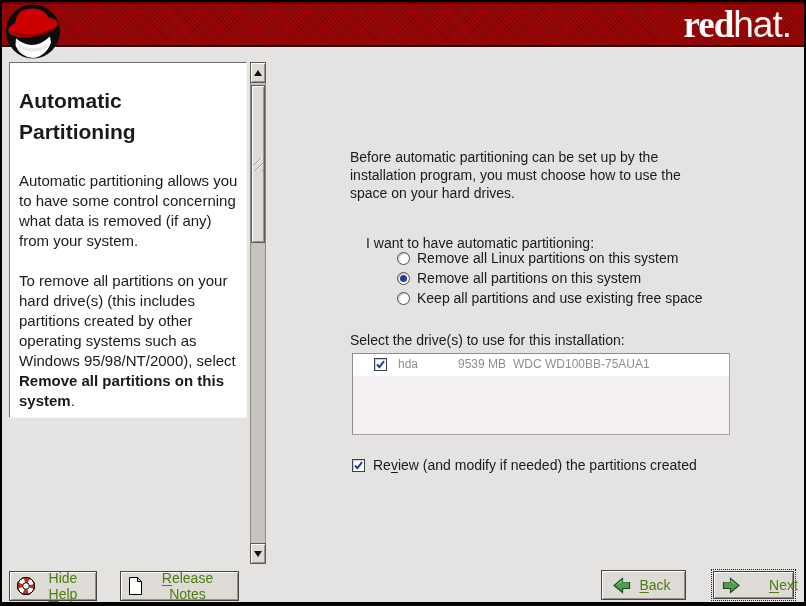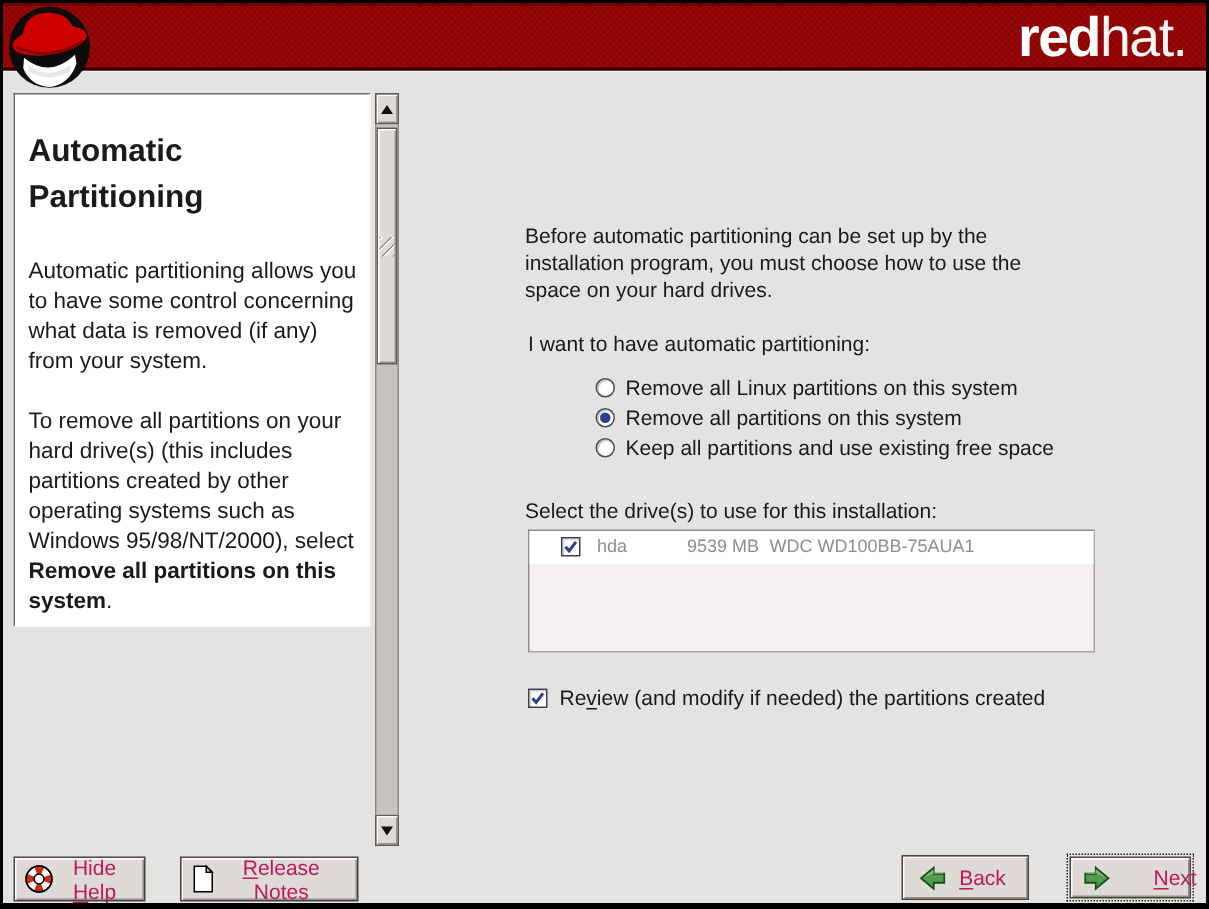--- a/index.html
+++ b/index.html
@@ -18,21 +18,21 @@
       repeating-linear-gradient(45deg, rgba(0,0,0,.10) 0 1px, transparent 1px 3px),
       repeating-linear-gradient(-45deg, rgba(0,0,0,.10) 0 1px, transparent 1px 3px);
     border-bottom:2px solid #2e0000;
     box-shadow: inset 0 2px 0 rgba(0,0,0,.25), 0 1px 0 #f2f1ef;
   }
   .logo { position:absolute; top:1px; left:3px; width:56px; height:57px; z-index:5; }
   .brand {
     position:absolute; top:2px; right:13px; height:41px; line-height:41px;
     color:#fff; font-size:37px; letter-spacing:-1px; white-space:nowrap;
   }
-  .brand .b { font-weight:bold; }
+  .brand .b { font-weight:bold;font-family:Liberation Serif, serif; }
   .brand .l { font-weight:normal; opacity:.96; }
   
   .help-panel {
     position:absolute; left:7px; top:60px; width:238px; height:356px;
     background:#fff; border:1px solid #6e6e6e;
     border-right-color:#fafafa; border-bottom-color:#fafafa;
     padding:22px 8px 0 9px; overflow:hidden;
   }
   .help-title { font-size:21px; font-weight:bold; line-height:31px; width:185px; margin:0 0 24px 0; }
   .help-panel p { font-size:15px; line-height:20px; margin:0 0 20px 0; }
@@ -54,21 +54,21 @@
     background:#dedbd6; border:1px solid #5e5b57;
     box-shadow: inset 1px 1px 0 #fff, inset -1px -1px 0 #98958f;
     display:flex; align-items:center; justify-content:center;
   }
   .grip { width:10px; height:13px;
     background:
       repeating-linear-gradient(135deg, #9a9790 0 1px, rgba(255,255,255,.9) 1px 2px, transparent 2px 5px);
   }
   
   .intro { position:absolute; left:348px; top:146px; width:346px; font-size:14px; line-height:18px; margin:0; }
-  .prompt { position:absolute; left:348px; top:217px; font-size:14px; margin:2px; }
+  .prompt { position:absolute; left:348px; top:217px; font-size:14px; margin:16px; }
   .radio-group { position:absolute; left:395px; top:246px; }
   .radio-row { display:flex; align-items:center; height:20px; cursor:default; }
   .radio {
     width:13px; height:13px; border-radius:50%; background:#fff;
     border:1px solid #4c4c4c; box-shadow: inset 1px 1px 1px rgba(0,0,0,.25);
     margin-right:7px; flex:none;
   }
   .radio-row.selected .radio { display:flex; align-items:center; justify-content:center; }
   .radio-row.selected .radio::after { content:""; width:7px; height:7px; border-radius:50%; background:#27408f; }
   .radio-label { font-size:14px; }
@@ -90,21 +90,21 @@
   .cell-model { left:160px; }
   .review-row { position:absolute; left:350px; top:455px; display:flex; align-items:center; }
   .review-row .checkbox { margin-right:8px; }
   .review-label { font-size:14px; }
   .mn { text-decoration:underline; text-underline-offset:2px; }
   
   .btn {
     position:absolute; height:30px; background:#dedbd6;
     border:1px solid #49463f;
     box-shadow: inset 1px 1px 0 #fff, inset -1px -1px 0 #928f89;
-    display:flex; align-items:center; font-size:14px; color:#be185d;
+    display:flex; align-items:center; font-size:14px; color:#4d7c0f;
     font-family:"Liberation Sans", sans-serif; padding:0 6px; cursor:default;
   }
   .btn-hide-help { left:7px; top:569px; width:88px; }
   .btn-release-notes { left:118px; top:569px; width:119px;justify-content:space-between; }
   .btn-back { left:599px; top:568px; width:85px; justify-content:flex-start; padding-left:10px; }
   .next-wrap { position:absolute; left:709px; top:567px; width:85px; height:32px; border:1px dotted #222; padding:1px; }
   .btn-next { position:relative; left:0; top:0; width:100%; height:100%; justify-content:flex-start; padding-left:8px;gap:28px; }
   .btn .icon { flex:none; display:block; }
   .btn-back .label, .btn-next .label { flex:1; text-align:center; }
 </style>

